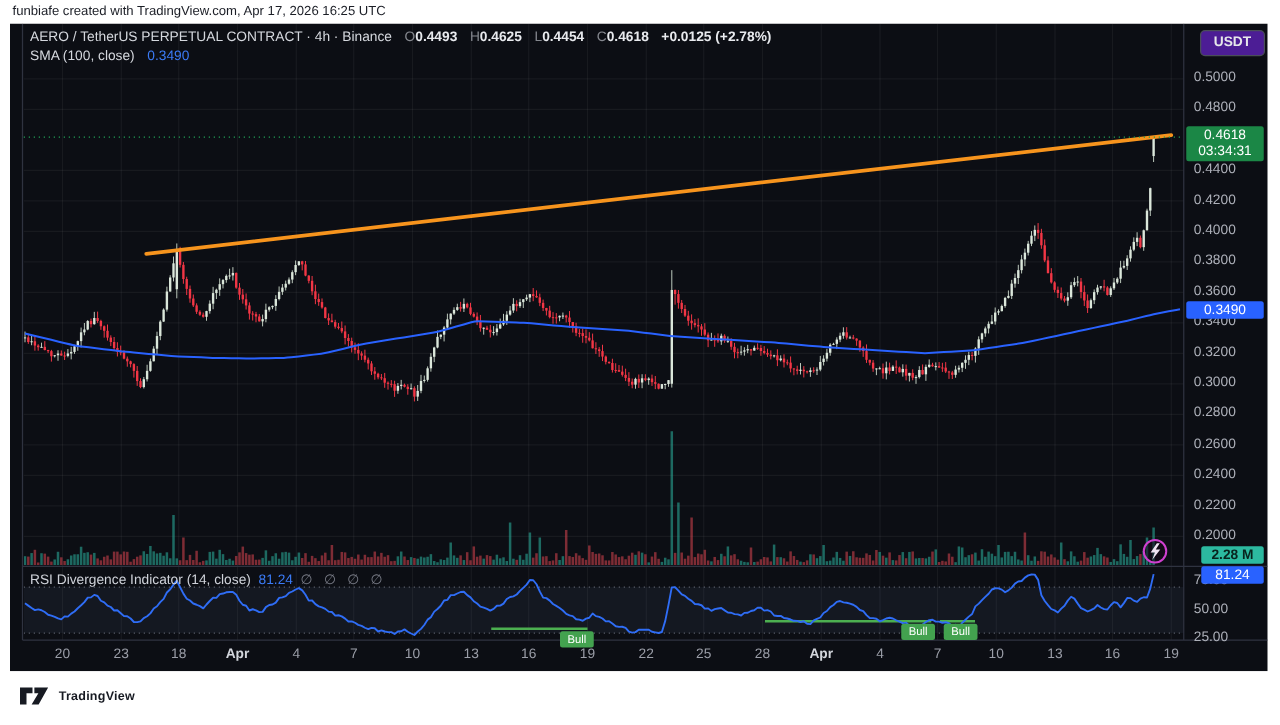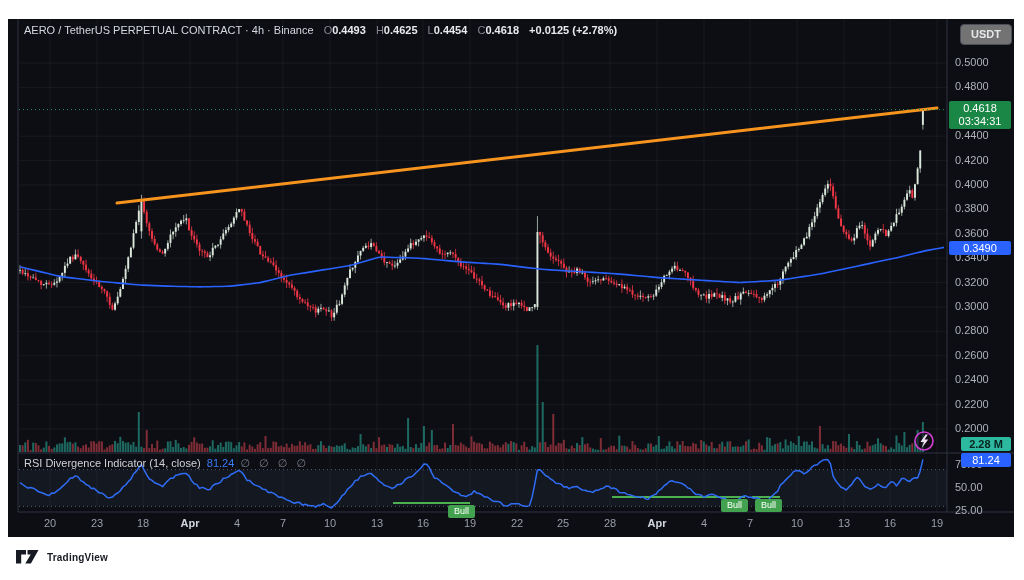--- a/index.html
+++ b/index.html
@@ -12,21 +12,21 @@
   #plot { position:absolute; left:0; top:0; }
 
   .legend { position:absolute; left:16px; top:4px; color:#d5d8de; font-size:11px; line-height:15px; z-index:5; }
   .legend-row { white-space:nowrap; }
   .legend .dim { color:#85888f; }
   .legend .val { color:#e8eaee; font-weight:bold; }
   .legend .blue { color:#3b7bf6; }
   .legend .teal { color:#2cb9a0; }
   .legend .sp { display:inline-block; width:7px; }
 
-  #currency-btn { position:absolute; left:952px; top:5px; width:52px; height:21px; border:1px solid #4a4e59; border-radius:4px; background:#737373; color:#e6e7ea; font-size:11px; font-weight:bold; text-align:center; line-height:19px; z-index:6; }
+  #currency-btn { position:absolute; left:952px; top:5px; width:52px; height:21px; border:1px solid #4a4e59; border-radius:4px; background:#4c1d95; color:#e6e7ea; font-size:11px; font-weight:bold; text-align:center; line-height:19px; z-index:6; }
 
   #price-axis { position:absolute; left:939px; top:0; width:67px; height:493px; z-index:4; }
   .pl { position:absolute; left:8px; color:#aeb1ba; font-size:11px; }
   .badge { position:absolute; border-radius:2px; font-size:11px; text-align:center; z-index:5; }
   #price-badge { left:2px; top:82px; width:62px; background:#1b8746; color:#ffffff; line-height:13px; padding:1px 0; }
   #sma-badge { left:2px; top:222px; width:62px; background:#2962ff; color:#ffffff; line-height:14px; }
   #vol-badge { left:14px; top:418px; width:50px; background:#2cb9a0; color:#08241e; line-height:14px; font-weight:bold; }
   #rsi-badge { left:14px; top:434px; width:50px; background:#2962ff; color:#ffffff; line-height:14px; }
 
   #rsi-legend { position:absolute; left:16px; top:438px; color:#cfd2d9; font-size:11px; z-index:5; white-space:nowrap; }
@@ -41,20 +41,21 @@
 
   #footer-bar { position:absolute; left:0; top:537px; width:1024px; height:43px; background:#ffffff; }
   #tv-logo { position:absolute; left:16px; top:11px; display:flex; align-items:center; gap:7px; }
   #tv-logo .word { color:#171a22; font-size:10px; font-weight:bold; letter-spacing:0.2px; }
 </style>
 </head>
 <body>
 
 <div id="stage">
 
+  <div id="creator-bar">funbiafe created with TradingView.com, Apr 17, 2026 16:25 UTC</div>
 
   <div id="chart">
     <svg id="plot" width="1006" height="518" viewBox="0 0 1006 518">
         <defs>
           <clipPath id="mainClip">
             <rect x="11" y="0" width="928" height="434"></rect>
           </clipPath>
           <clipPath id="rsiClip">
             <rect x="11" y="436" width="928" height="57"></rect>
           </clipPath>
@@ -1155,20 +1156,24 @@
 
     <div class="legend">
       <div class="legend-row">
         <span>AERO / TetherUS PERPETUAL CONTRACT · 4h · Binance</span><span class="sp"></span>
         <span class="dim">O</span><span class="val">0.4493</span><span class="sp"></span>
         <span class="dim">H</span><span class="val">0.4625</span><span class="sp"></span>
         <span class="dim">L</span><span class="val">0.4454</span><span class="sp"></span>
         <span class="dim">C</span><span class="val">0.4618</span><span class="sp"></span>
         <span class="val">+0.0125 (+2.78%)</span>
       </div>
+      <div class="legend-row">
+        <span>SMA (100, close)</span><span class="sp"></span>
+        <span class="blue">0.3490</span>
+      </div>
     </div>
 
     <div id="rsi-legend">
       <span>RSI Divergence Indicator (14, close)</span>&nbsp;
       <span class="blue">81.24</span>&nbsp;
       <span class="dim">∅ ∅ ∅ ∅</span>
     </div>
 
     <div id="currency-btn">USDT</div>
 

